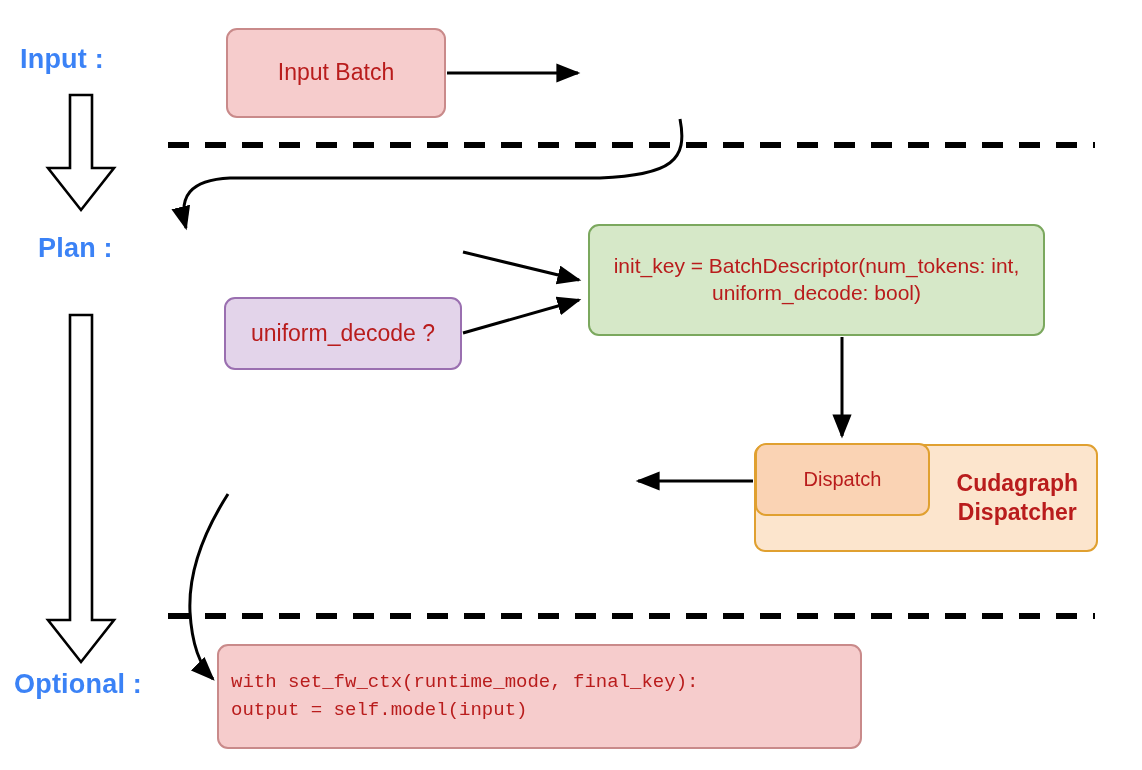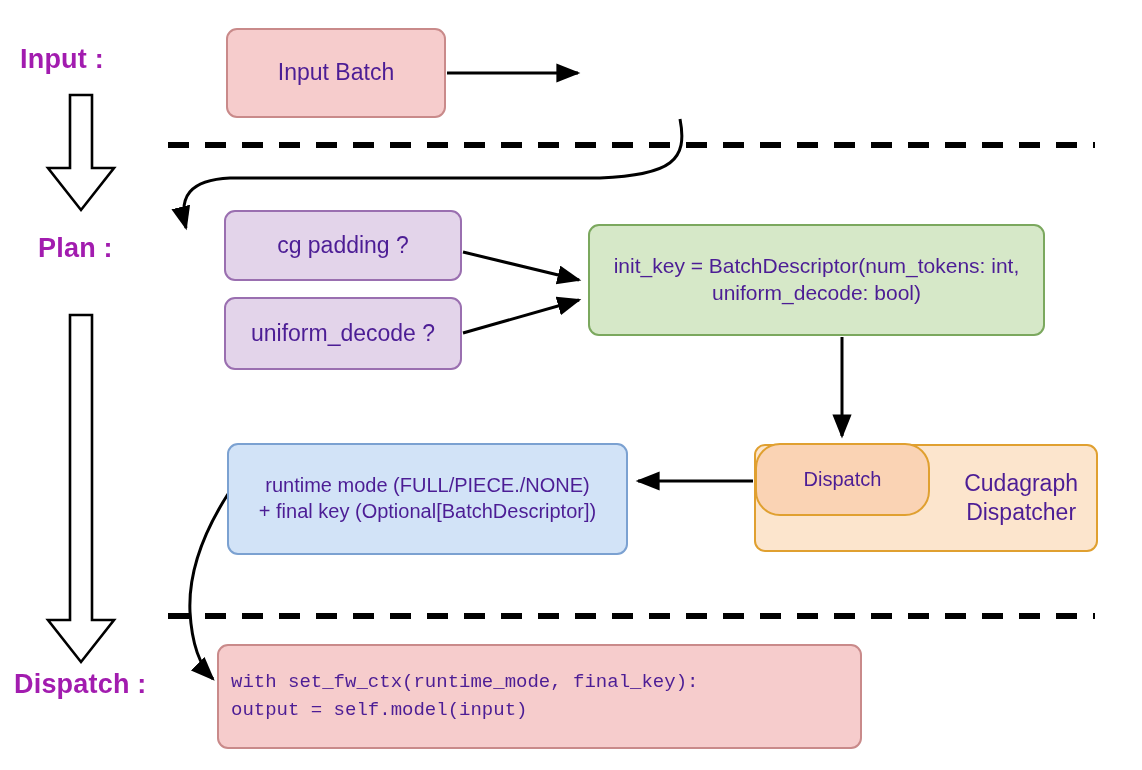--- a/index.html
+++ b/index.html
@@ -23,51 +23,51 @@
     top: 0;
     width: 1142px;
     height: 770px;
     pointer-events: none;
   }
   .stage-label {
     position: absolute;
     font-family: "Liberation Sans", sans-serif;
     font-weight: bold;
     font-size: 27px;
-    color: #a21caf;
+    color: #3b82f6;
     white-space: nowrap;
     letter-spacing: 0.2px;
   }
   .node {
     position: absolute;
     box-sizing: border-box;
     border-radius: 11px;
     border-style: solid;
     border-width: 2px;
     display: flex;
     align-items: center;
     justify-content: center;
     text-align: center;
     font-family: "Liberation Sans", sans-serif;
-    color: #4c1d95;
+    color: #b91c1c;
     line-height: 1.28;
   }
   .node-text {
     display: block;
     width: 100%;
     white-space: pre-line;
   }
   
   .fill-pink   { background: #f6cccc; border-color: #c98a8a; }
   .fill-yellow { background: #fdeeb8; border-color: #d6a53c; }
   .fill-purple { background: #e3d4ea; border-color: #9a6fb0; }
   .fill-green  { background: #d6e8c8; border-color: #7ba85e; }
   .fill-blue   { background: #d2e3f7; border-color: #7ba1d1; }
-  .fill-orange-outer { background: #fce5cd; border-color: #e0a030; }
-  .fill-orange-inner { background: #fad3b4; border-color: #e0a030; border-radius: 25px; }
+  .fill-orange-outer { background: #fce5cd; border-color: #e0a030; font-weight: bold; }
+  .fill-orange-inner { background: #fad3b4; border-color: #e0a030; }
 
   #node-input-batch   { left: 226px; top: 28px;  width: 220px; height: 90px;  font-size: 23px; }
   #node-preprocess    { left: 585px; top: 28px;  width: 223px; height: 90px;  font-size: 23px; }
   #node-cg-padding    { left: 224px; top: 210px; width: 238px; height: 71px;  font-size: 23px; }
   #node-uniform-dec   { left: 224px; top: 297px; width: 238px; height: 73px;  font-size: 23px; }
   #node-init-key      { left: 588px; top: 224px; width: 457px; height: 112px; font-size: 21px; }
   #node-cudagraph-disp{ left: 754px; top: 444px; width: 344px; height: 108px; font-size: 23px;
                         align-items: center; justify-content: flex-end; padding-right: 18px; }
   #node-cudagraph-disp .node-text { width: auto; }
   #node-dispatch      { left: 755px; top: 443px; width: 175px; height: 73px;  font-size: 20px; }
@@ -111,52 +111,45 @@
 
     <path d="M 228 494 C 205 530, 188 570, 190 612 C 192 648, 202 668, 213 679" fill="none" stroke="#000000" stroke-width="3" marker-end="url(#arrowhead)"></path>
 
     <polygon points="70,95 92,95 92,168 114,168 81,210 48,168 70,168" fill="#ffffff" stroke="#000000" stroke-width="2.6" stroke-linejoin="miter"></polygon>
 
     <polygon points="70,315 92,315 92,620 114,620 81,662 48,620 70,620" fill="#ffffff" stroke="#000000" stroke-width="2.6" stroke-linejoin="miter"></polygon>
   </svg>
 
   <div class="stage-label" id="label-input">Input :</div>
   <div class="stage-label" id="label-plan">Plan :</div>
-  <div class="stage-label" id="label-execute">Dispatch :</div>
+  <div class="stage-label" id="label-execute">Optional :</div>
 
   <div class="node fill-pink" id="node-input-batch">
     <span class="node-text">Input Batch</span>
   </div>
 
 
-  <div class="node fill-purple" id="node-cg-padding">
-    <span class="node-text">cg padding ?</span>
-  </div>
 
   <div class="node fill-green" id="node-init-key">
     <span class="node-text">init_key = BatchDescriptor(num_tokens: int,
 uniform_decode: bool)</span>
   </div>
 
   <div class="node fill-purple" id="node-uniform-dec">
     <span class="node-text">uniform_decode ?</span>
   </div>
 
   <div class="node fill-orange-outer" id="node-cudagraph-disp">
     <span class="node-text">Cudagraph
 Dispatcher</span>
   </div>
 
   <div class="node fill-orange-inner" id="node-dispatch">
     <span class="node-text">Dispatch</span>
   </div>
 
-  <div class="node fill-blue" id="node-runtime-mode">
-    <span class="node-text">runtime mode (FULL/PIECE./NONE)
-+ final key (Optional[BatchDescriptor])</span>
-  </div>
 
   <div class="node fill-pink" id="node-exec-code">
     <span class="node-text">with set_fw_ctx(runtime_mode, final_key):
     output = self.model(input)</span>
   </div>
 
 </div>
 
 </body></html>

